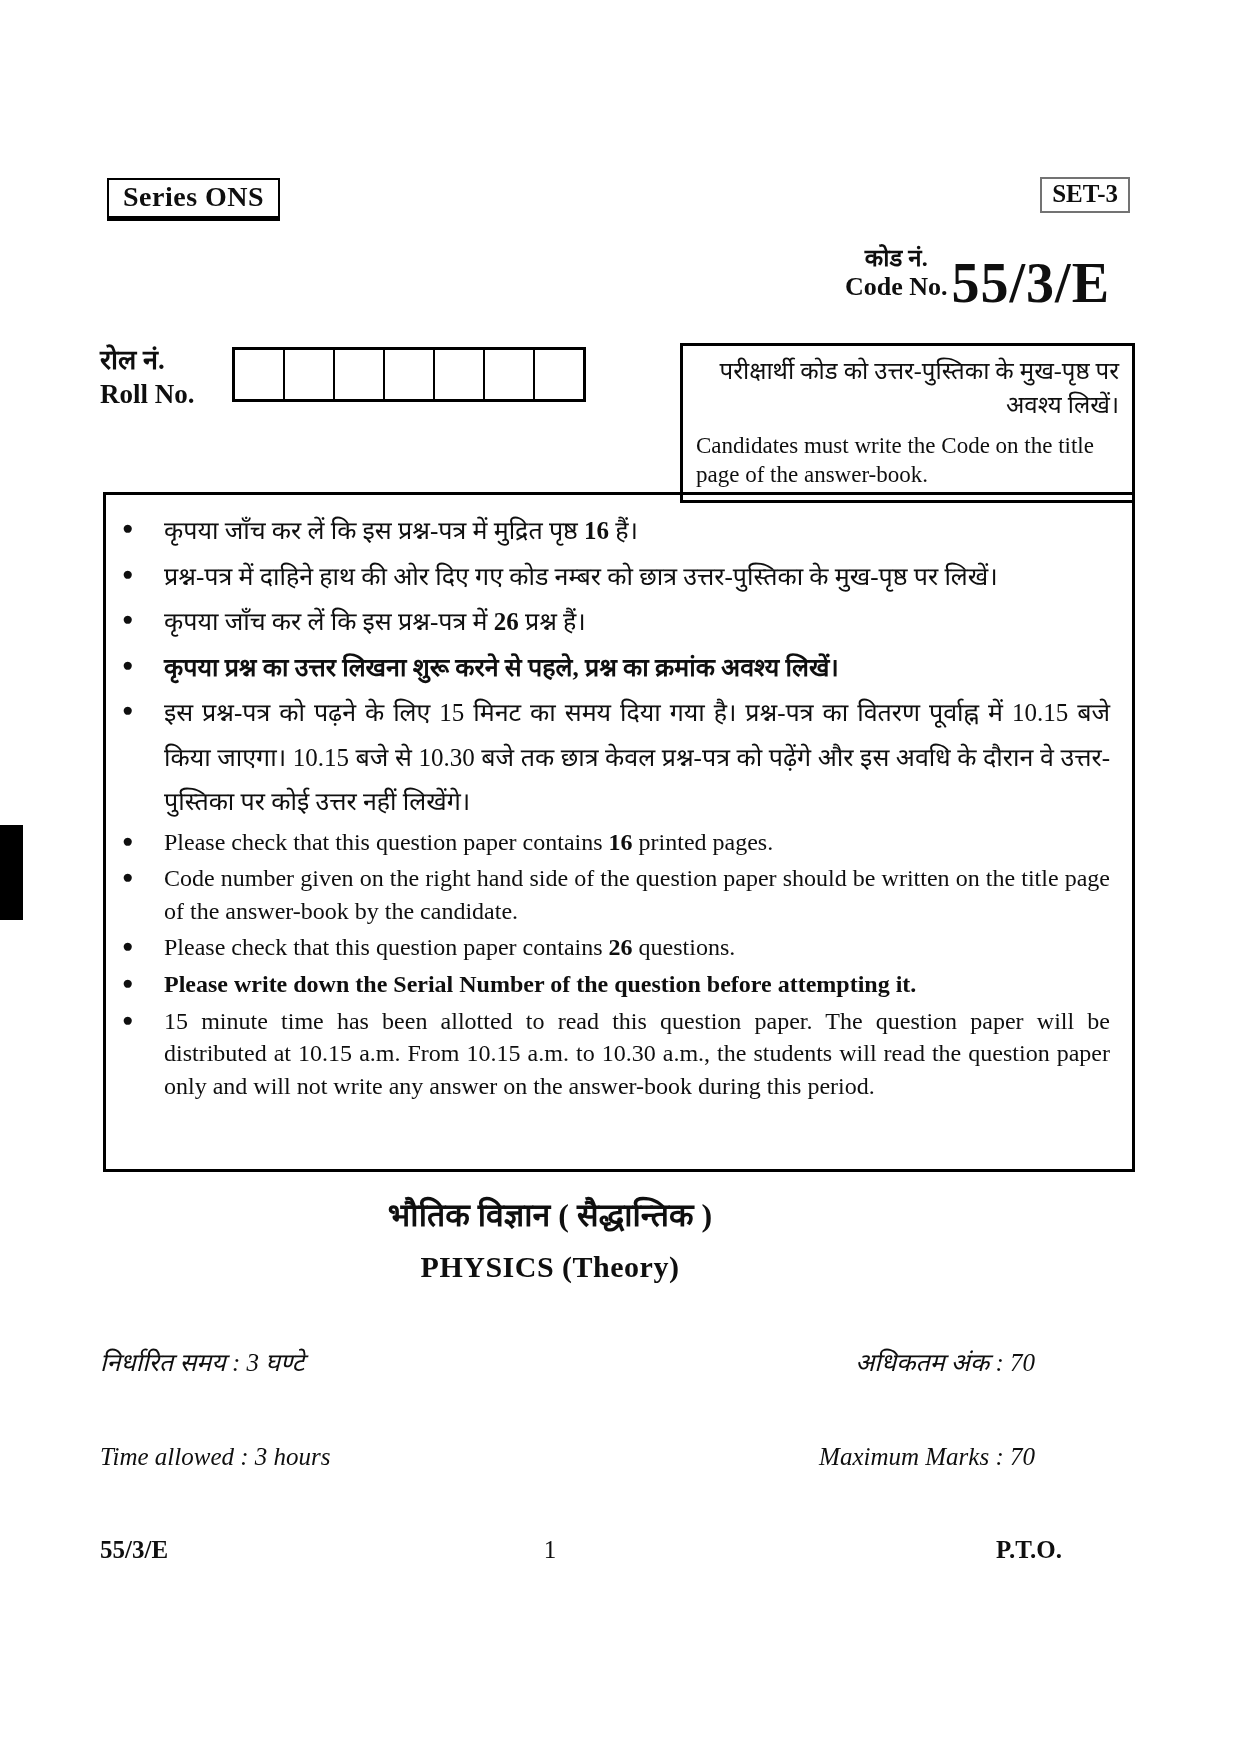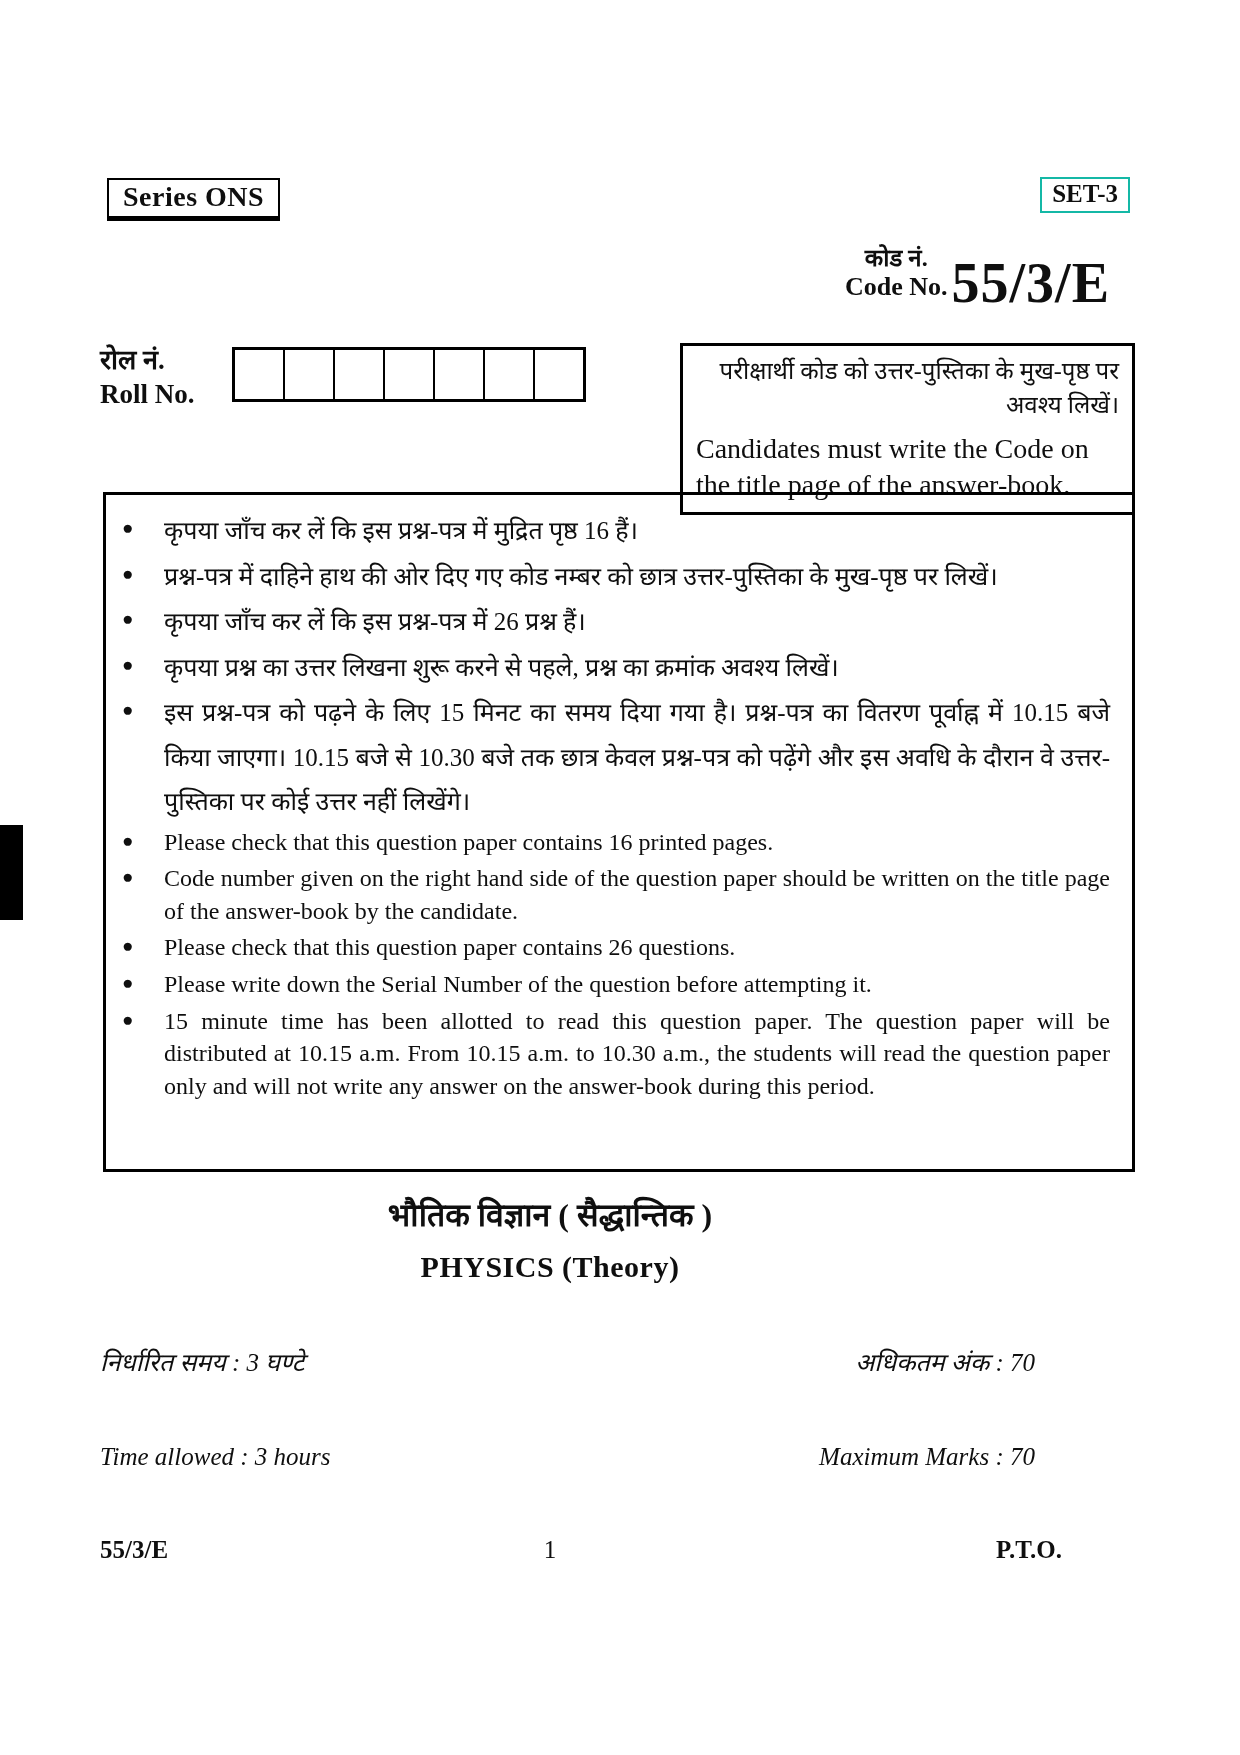--- a/index.html
+++ b/index.html
@@ -13,21 +13,21 @@
   .scan-tab{position:absolute;left:0;top:825px;width:23px;height:95px;background:#000;}
 
   
   .series-box{
     position:absolute;left:107px;top:178px;
     border:2px solid #000;border-bottom-width:5px;
     padding:1px 14px 3px;font-size:28px;font-weight:bold;letter-spacing:.5px;
   }
   .set-box{
     position:absolute;top:177px;right:110px;
-    border:2px solid #14b8a6;padding:1px 10px 3px;font-size:25px;font-weight:bold;
+    border:2px solid #737373;padding:1px 10px 3px;font-size:25px;font-weight:bold;
   }
 
   
   .code-block{position:absolute;top:244px;right:130px;display:flex;align-items:flex-end;}
   .code-labels{text-align:center;font-weight:bold;padding:0 4px 7px 0;line-height:1.18;}
   .code-label-hi{font-size:24px;}
   .code-label-en{font-size:26px;}
   .code-value{font-size:56px;font-weight:bold;line-height:.95;letter-spacing:1px;}
 
   
@@ -35,33 +35,33 @@
   .roll-grid{position:absolute;left:232px;top:347px;display:flex;border:3px solid #000;}
   .roll-cell{width:48px;height:49px;border-right:2px solid #000;background:#fff;}
   .roll-cell:last-child{border-right:none;}
 
   
   .info-box{
     position:absolute;left:680px;top:343px;width:455px;box-sizing:border-box;
     border:3px solid #000;padding:9px 13px 10px;
   }
   .info-hi{margin:0;font-size:24px;line-height:1.4;text-align:right;}
-  .info-en{margin:9px 0 0;font-size:28px;line-height:1.27;}
+  .info-en{margin:9px 0 0;font-size:23px;line-height:1.27;}
 
   
   .main-box{
     position:absolute;left:103px;top:492px;width:1032px;height:680px;box-sizing:border-box;
     border:3px solid #000;padding:14px 22px 0 16px;
   }
   .ins{display:flex;}
   .ins .bullet{flex:0 0 42px;font-size:19px;padding-top:2px;}
   .ins .ins-text{flex:1;text-align:justify;}
   .ins.hi{font-size:25px;line-height:1.78;margin-bottom:1px;}
   .ins.en{font-size:24px;line-height:1.36;margin-bottom:4px;}
-  .ins strong{font-weight:normal;}
+  .ins strong{font-weight:bold;}
 
   
   .center-wrap{position:absolute;left:0;width:1100px;text-align:center;}
   .title-hi{top:1192px;font-size:32px;font-weight:bold;}
   .title-en{top:1250px;font-size:30px;font-weight:bold;letter-spacing:.5px;}
 
   
   .meta-row{position:absolute;left:100px;right:205px;display:flex;justify-content:space-between;
     font-style:italic;font-size:25px;}
   .row-hi{top:1344px;}

